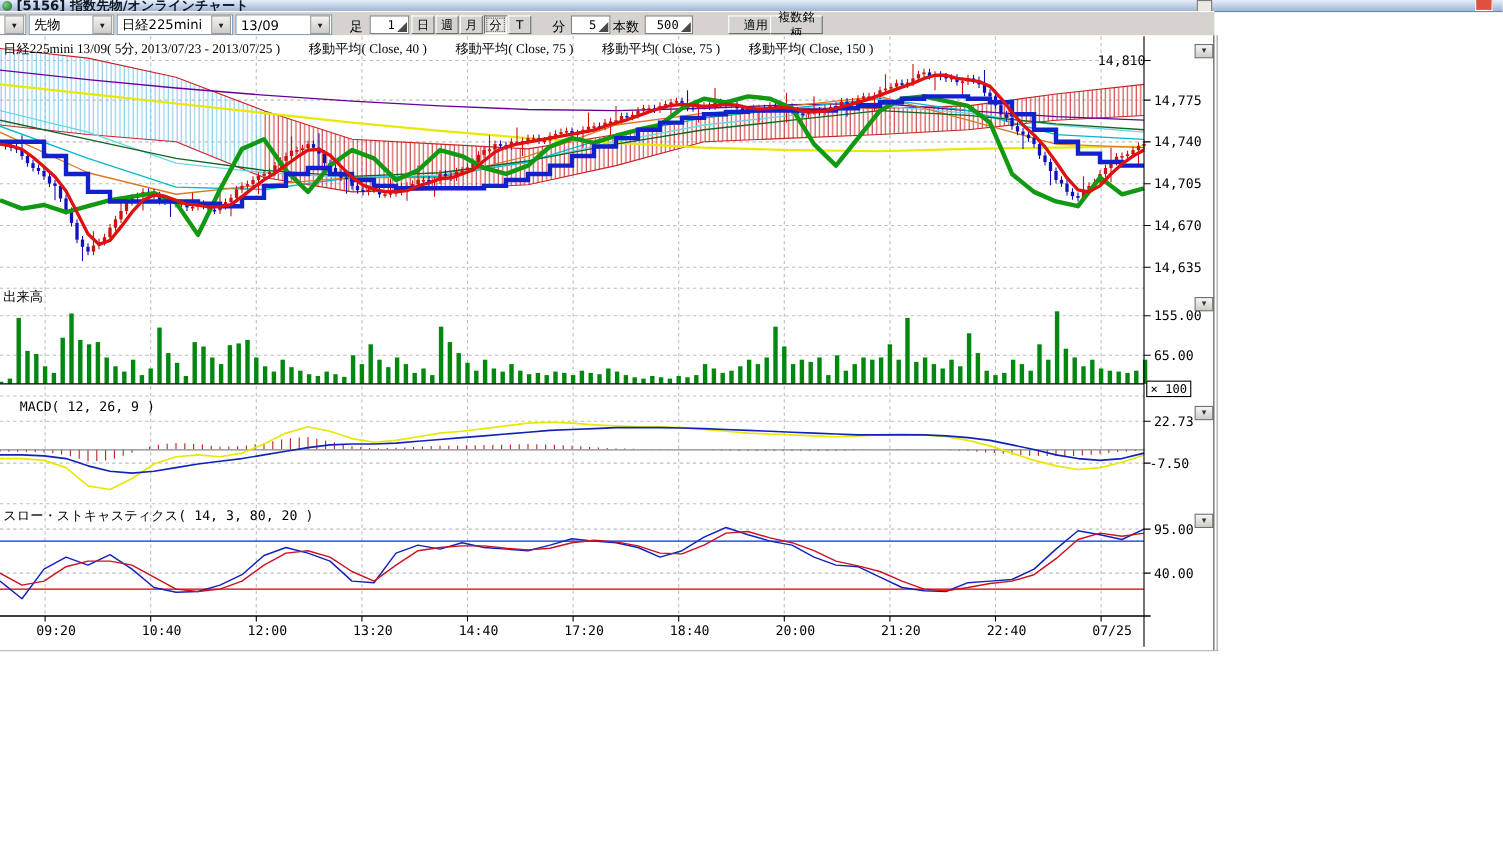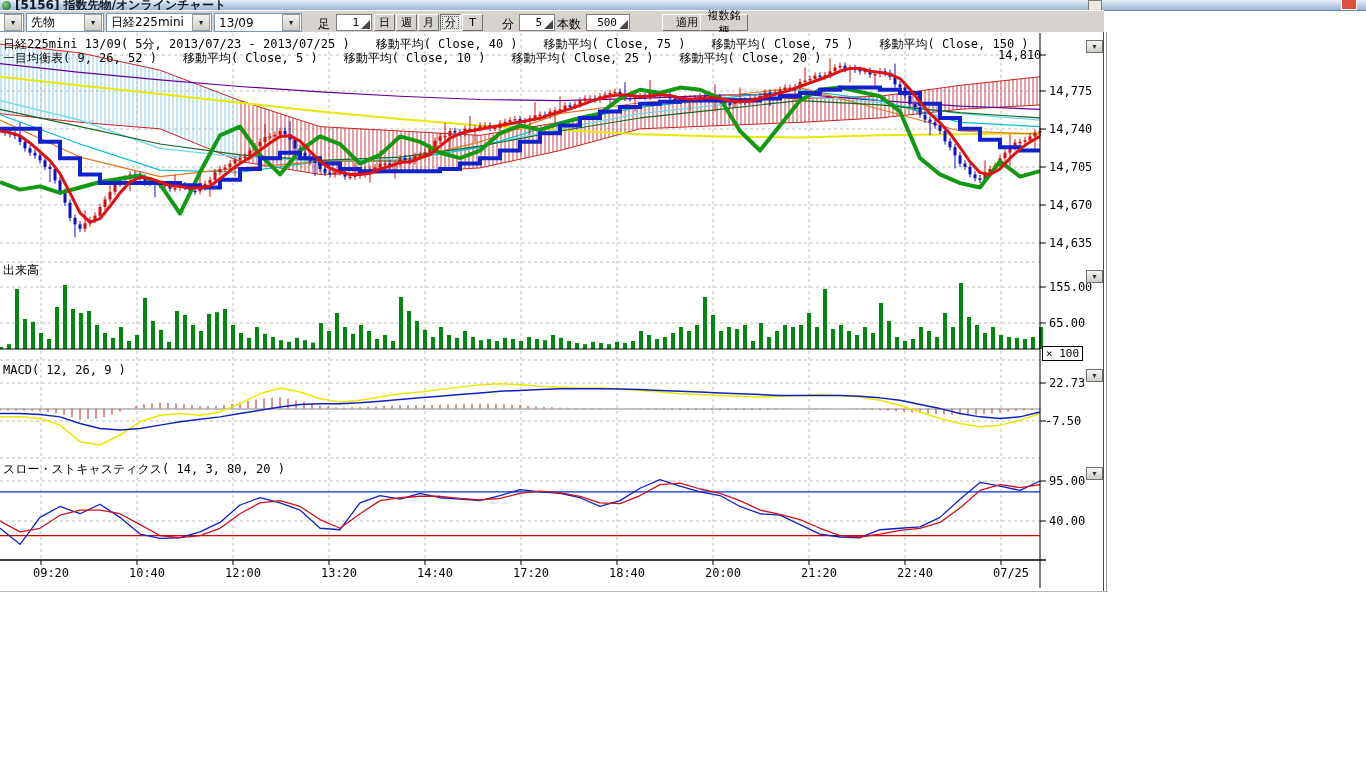--- a/index.html
+++ b/index.html
@@ -30,21 +30,21 @@
   .spinbox .dial{width:0;height:0;border-left:9px solid transparent;border-bottom:9px solid #4a4a4a;
     margin:3px 1px 0 0;}
   .tbtn{top:3px;height:17px;background:#d6d3ce;border-top:1px solid #fff;border-left:1px solid #fff;
     border-right:1px solid #6f6f6f;border-bottom:1px solid #6f6f6f;font-size:11px;color:#000;
     display:flex;align-items:center;justify-content:center;
     font-family:"DejaVu Sans","Liberation Sans",sans-serif;}
   .tbtn.pressed{background:#e9e7e3;border-top:1px solid #6f6f6f;border-left:1px solid #6f6f6f;
     border-right:1px solid #fff;border-bottom:1px solid #fff;outline:1px dotted #555;outline-offset:-3px;}
   
   #chart-area{left:0;top:32px;width:1108px;height:559px;background:#fff;border-bottom:1px solid #b5b5b5;}
-  #legend1,#legend2{left:3px;display:flex;gap:26px;white-space:nowrap;}
+  #legend1,#legend2{left:3px;display:flex;gap:26px;white-space:nowrap;font-family:Liberation Serif, serif;}
   #legend1{top:4px;} #legend2{top:18px;}
   .legend-item{font-size:12px;color:#000;}
   .pane-label{font-size:12px;color:#000;white-space:nowrap;}
   .yaxis-label{font-size:12px;color:#000;white-space:nowrap;}
   .time-label{font-size:12px;color:#000;text-align:center;width:44px;}
   .pane-drop{width:17px;height:13px;background:linear-gradient(#f7f6f4,#cfccc6);
     border:1px solid #6f6f6f;display:flex;align-items:center;justify-content:center;
     font-size:7px;color:#333;padding:0;}
   #mult-box{border:1px solid #000;background:#fff;font-size:11px;padding:0 3px;height:13px;
     display:flex;align-items:center;}
@@ -864,30 +864,23 @@
       <line x1="1040" y1="449" x2="1046" y2="449" stroke="#000" stroke-width="1"></line>
       <line x1="1040" y1="489" x2="1046" y2="489" stroke="#000" stroke-width="1"></line>
     </svg>
   <div id="legend1" class="abs">
       <span class="legend-item">日経225mini 13/09( 5分, 2013/07/23 - 2013/07/25 )</span>
       <span class="legend-item">移動平均( Close, 40 )</span>
       <span class="legend-item">移動平均( Close, 75 )</span>
       <span class="legend-item">移動平均( Close, 75 )</span>
       <span class="legend-item">移動平均( Close, 150 )</span>
     </div>
-  <div id="legend2" class="abs">
-      <span class="legend-item">一目均衡表( 9, 26, 52 )</span>
-      <span class="legend-item">移動平均( Close, 5 )</span>
-      <span class="legend-item">移動平均( Close, 10 )</span>
-      <span class="legend-item">移動平均( Close, 25 )</span>
-      <span class="legend-item">移動平均( Close, 20 )</span>
-    </div>
   <div id="overlay">
       <div class="pane-label abs" style="left: 3px; top: 230px;">出来高</div>
-      <div class="pane-label abs" style="left: 3px; top: 331px;">MACD( 12, 26, 9 )</div>
+      <div class="pane-label abs" style="left: 18px; top: 331px;">MACD( 12, 26, 9 )</div>
       <div class="pane-label abs" style="left: 3px; top: 429px;">スロー・ストキャスティクス( 14, 3, 80, 20 )</div>
       <div class="yaxis-label abs" style="left: 998px; top: 16px;">14,810</div>
       <div class="yaxis-label abs" style="left: 1049px; top: 52px;">14,775</div>
       <div class="yaxis-label abs" style="left: 1049px; top: 90px;">14,740</div>
       <div class="yaxis-label abs" style="left: 1049px; top: 128px;">14,705</div>
       <div class="yaxis-label abs" style="left: 1049px; top: 166px;">14,670</div>
       <div class="yaxis-label abs" style="left: 1049px; top: 204px;">14,635</div>
       <div class="yaxis-label abs" style="left: 1049px; top: 248px;">155.00</div>
       <div class="yaxis-label abs" style="left: 1049px; top: 284px;">65.00</div>
       <div class="yaxis-label abs" style="left: 1049px; top: 344px;">22.73</div>

